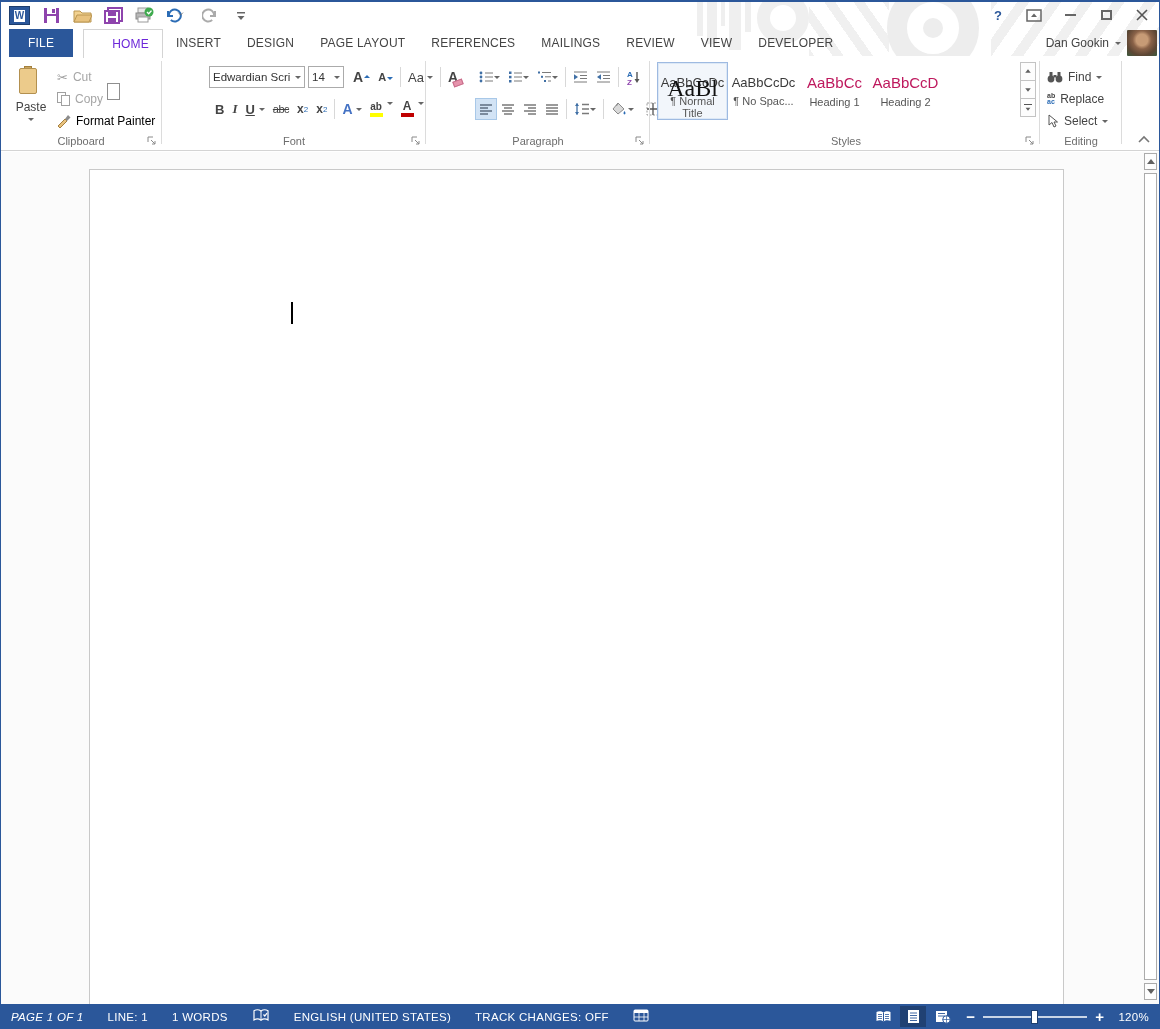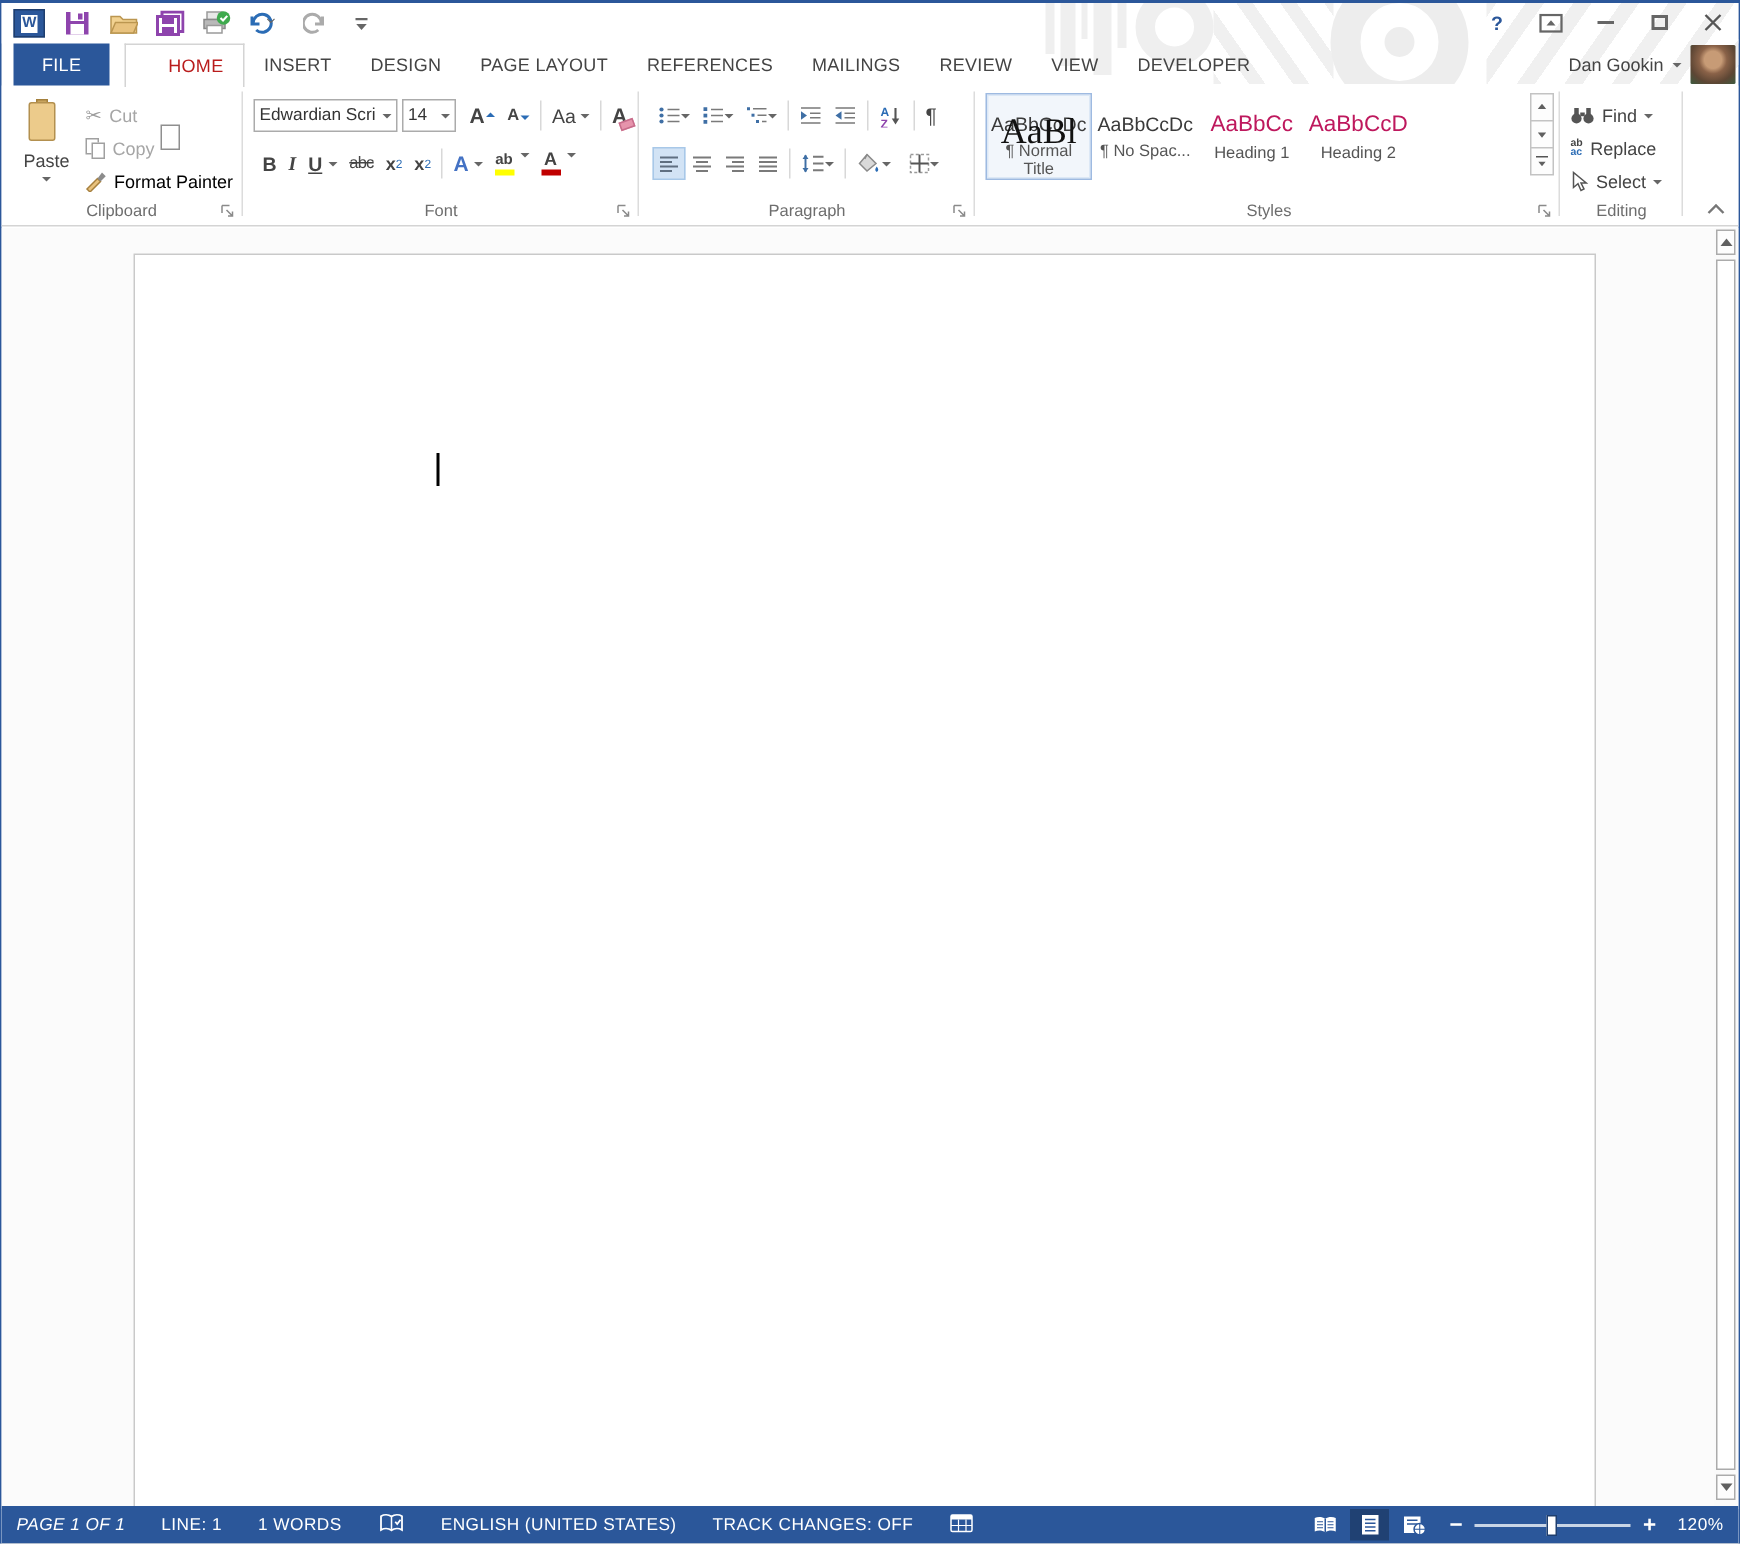--- a/index.html
+++ b/index.html
@@ -27,37 +27,37 @@
   .title { position:absolute; left:0; right:0; top:6px; text-align:center; font-size:13px; color:#444; z-index:2; }
   .wctrl { position:absolute; right:6px; top:4px; display:flex; gap:14px; align-items:center; z-index:3; }
   .wctrl .c { width:22px; height:18px; display:flex; align-items:center; justify-content:center; color:#666; font-size:13px; }
   .minbar { width:11px; height:2px; background:#666; }
   .maxbox { width:11px; height:10px; border:2px solid #666; }
 
   
   .tabrow { position:absolute; left:0; top:27px; width:100%; height:28px; display:flex; align-items:stretch; z-index:2; }
   .tab { display:flex; align-items:center; padding:0 13px; font-size:12px; color:#444; letter-spacing:.2px; cursor:default; }
   .tab.file { background:#2b579a; color:#fff; padding:0 19px; margin-left:8px; }
-  .tab.active { background:#fff; color:#b91c1c; border:1px solid #d4d4d4; border-bottom:none; margin-bottom:-1px;padding-left:28px; }
+  .tab.active { background:#fff; color:#6d28d9; border:1px solid #d4d4d4; border-bottom:none; margin-bottom:-1px;padding-left:28px; }
   .account { position:absolute; right:2px; top:27px; height:28px; display:flex; align-items:center; gap:6px; z-index:3; }
   .account .nm { font-size:12px; color:#444; }
   .caret { width:0; height:0; border:3.5px solid transparent; border-top-color:#666; margin-top:4px; display:inline-block; }
   .avatar { width:30px; height:26px; border-radius:1px;
             background:radial-gradient(circle at 50% 38%, #c79b76 0 26%, #8a6248 42%, #5d4634 70%, #3c5a3f 100%); }
 
   
   .ribbon { position:absolute; left:0; top:55px; width:100%; height:94px; background:#fff; border-bottom:1px solid #d4d4d4; }
   .sep { position:absolute; top:4px; bottom:6px; width:1px; background:#dcdcdc; }
   .grplabel { position:absolute; bottom:3px; width:100%; text-align:center; font-size:11px; color:#6d6d6d; }
   .dlg { position:absolute; right:3px; bottom:3px; width:12px; height:12px; cursor:default; }
   .grp { position:absolute; top:0; height:100%; }
   .rbtn { display:inline-flex; align-items:center; justify-content:center; height:22px; padding:0 3px; color:#444; font-size:12px; cursor:default; border:1px solid transparent; }
   .rbtn.sel { background:#d2e3f5; border-color:#a8c8e8; }
   .vdiv { width:1px; height:20px; background:#d8d8d8; margin:0 3px; align-self:center; }
-  .row { position:absolute; display:flex; align-items:flex-start; }
+  .row { position:absolute; display:flex; align-items:flex-start;margin-left:40px; }
   .dim { color:#a6a6a6; }
   .combo { height:22px; border:1px solid #ababab; display:flex; align-items:center; font-size:11.5px; color:#333; padding:0 3px; background:#fff; }
   .combo .caret { margin-left:auto; }
 
   
   .pastebtn { position:absolute; left:8px; top:7px; width:44px; height:78px; display:flex; flex-direction:column; align-items:center; font-size:12px; color:#444; cursor:default; }
   .clipico { position:relative; width:24px; height:30px; margin:2px 0 4px; }
   .clipico .body { position:absolute; left:0; top:2px; width:18px; height:26px; background:#eccb8b; border:1px solid #b3904f; border-radius:2px; }
   .clipico .clip { position:absolute; left:5px; top:0; width:8px; height:5px; background:#c8a45e; border:1px solid #a4803c; }
   .clipico .page { position:absolute; right:0; bottom:0; width:13px; height:17px; background:#fff; border:1px solid #8f8f8f; }

